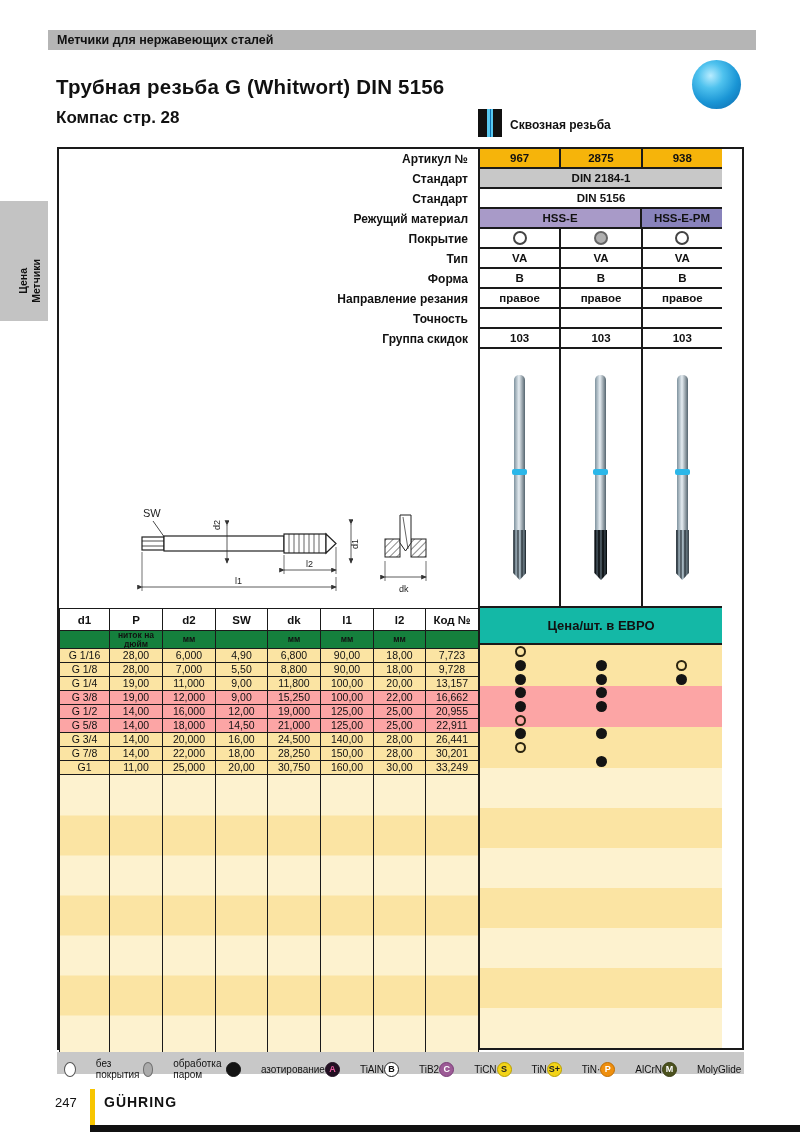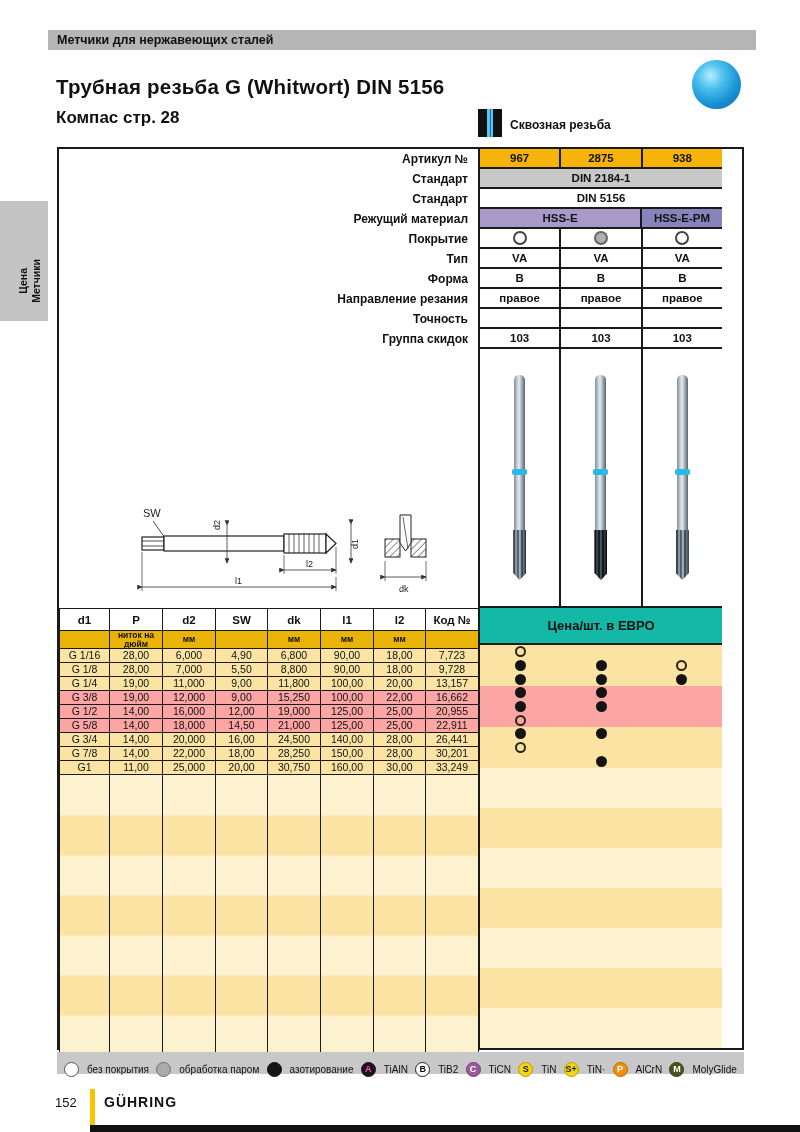--- a/index.html
+++ b/index.html
@@ -72,28 +72,28 @@
   .band-light { background:#fca5a5; }
   .dots-filler { height:280px; background:repeating-linear-gradient(180deg, #fdf2cf 0 40px, #fbe4a3 40px 80px); }
 
   
   .drawing { position:absolute; left:8px; top:348px; }
 
   
   .dim-table { position:absolute; left:0; top:459px; width:419px; border-collapse:collapse; table-layout:fixed; }
   .dim-table td, .dim-table th { border:1.5px solid #1a1a1a; text-align:center; padding:0; overflow:hidden; }
   .dim-table th { height:22px; font-size:11.5px; font-weight:bold; background:#fff; }
-  .dim-table .unit-row td { height:15px; font-size:8.5px; line-height:8.5px; background:#eab308; font-weight:bold;margin-top:21px; }
+  .dim-table .unit-row td { height:15px; font-size:8.5px; line-height:8.5px; background:#15803d; font-weight:bold;margin-top:21px; }
   .dim-table .data-row td { height:13.67px; font-size:10.5px; line-height:13px; }
   .dim-table .filler-row td { height:280px; background:repeating-linear-gradient(180deg, #fdf2cf 0 40px, #fbe4a3 40px 80px); }
 
   
   .legend-bar { position:absolute; left:57px; top:1052px; width:687px; height:22px; background:#c8c8c8;
                 display:flex; align-items:center; justify-content:space-between; padding:0 7px; }
-  .lg-item { display:flex; align-items:center; gap:8px;margin-top:12px; }
+  .lg-item { display:flex; align-items:center; gap:20px;margin-top:12px; }
   .lg-icon { width:15px; height:15px; border-radius:50%; border:1.5px solid transparent; display:flex; align-items:center; justify-content:center;
              font-size:9px; font-weight:bold; line-height:1; }
   .lg-label { font-size:10px; }
 
   
   .page-number { position:absolute; left:55px; top:1095px; font-size:13px; }
   .brand-bar { position:absolute; left:90px; top:1089px; width:5px; height:43px; background:#f7c500; }
   .brand { position:absolute; left:104px; top:1094px; font-size:14px; font-weight:bold; letter-spacing:1px; }
   .bottom-bar { position:absolute; left:90px; top:1125px; width:710px; height:7px; background:#111; }
 </style>
@@ -547,18 +547,18 @@
     <div class="lg-item">
       <span class="lg-icon" style="background: rgb(239, 143, 14); border-color: rgb(192, 109, 0); color: rgb(255, 255, 255);">P</span>
       <span class="lg-label">AlCrN</span>
     </div>
     <div class="lg-item">
       <span class="lg-icon" style="background: rgb(76, 82, 31); border-color: rgb(58, 63, 20); color: rgb(255, 255, 255);">M</span>
       <span class="lg-label">MolyGlide</span>
     </div>
   </div>
 
-  <div class="page-number">152</div>
+  <div class="page-number">247</div>
   <div class="brand-bar"></div>
   <div class="brand">GÜHRING</div>
   <div class="bottom-bar"></div>
 
 </div>
 
 </body></html>

